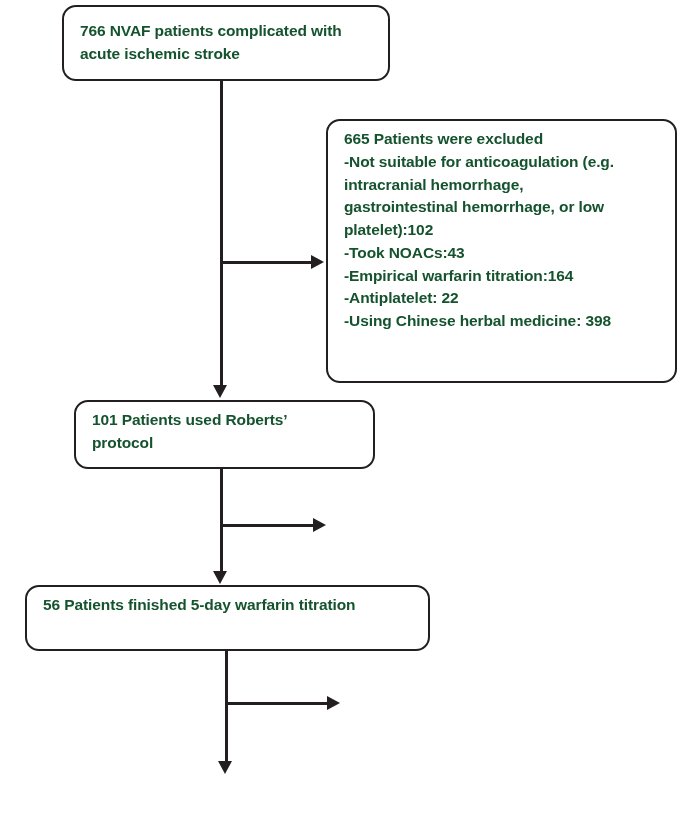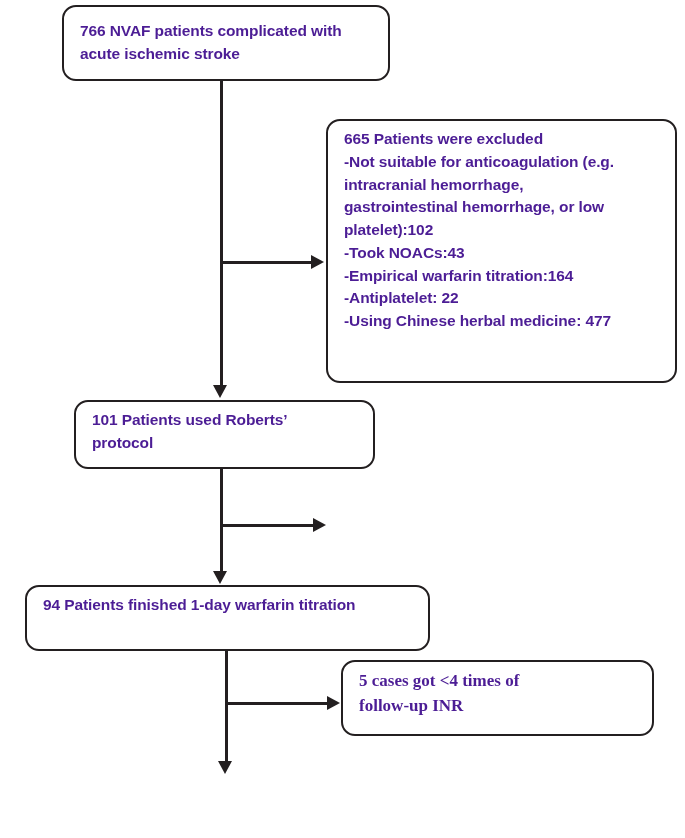--- a/index.html
+++ b/index.html
@@ -16,21 +16,21 @@
     font-family: "Liberation Sans", sans-serif;
   }
 
   
   .box {
     position: absolute;
     box-sizing: border-box;
     border: 2.5px solid #231f20;
     border-radius: 14px;
     background: #ffffff;
-    color: #4c1d95;
+    color: #14532d;
     font-family: "Liberation Sans", sans-serif;
     font-weight: bold;
     font-size: 15.5px;
     line-height: 1.47;
     letter-spacing: -0.1px;
     display: flex;
     align-items: flex-start;
     padding: 7px 13px 7px 16px;
   }
   .box.v-center {
@@ -129,32 +129,28 @@
 
   <div class="box" id="box-excluded">
     <span class="txt">665 Patients were excluded
 -Not suitable for anticoagulation (e.g.
 intracranial hemorrhage,
 gastrointestinal hemorrhage, or low
 platelet):102
 -Took NOACs:43
 -Empirical warfarin titration:164
 -Antiplatelet: 22
--Using Chinese herbal medicine: 477</span>
+-Using Chinese herbal medicine: 398</span>
   </div>
 
   <div class="box" id="box-protocol">
     <span class="txt">101 Patients used Roberts’
 protocol</span>
   </div>
 
 
   <div class="box" id="box-finished">
-    <span class="txt">94 Patients finished 1-day warfarin titration</span>
+    <span class="txt">56 Patients finished 5-day warfarin titration</span>
   </div>
 
-  <div class="box serif" id="box-low-inr">
-    <span class="txt">5 cases got &lt;4 times of
-follow-up INR</span>
-  </div>
 
 
 </div>
 
 </body></html>

